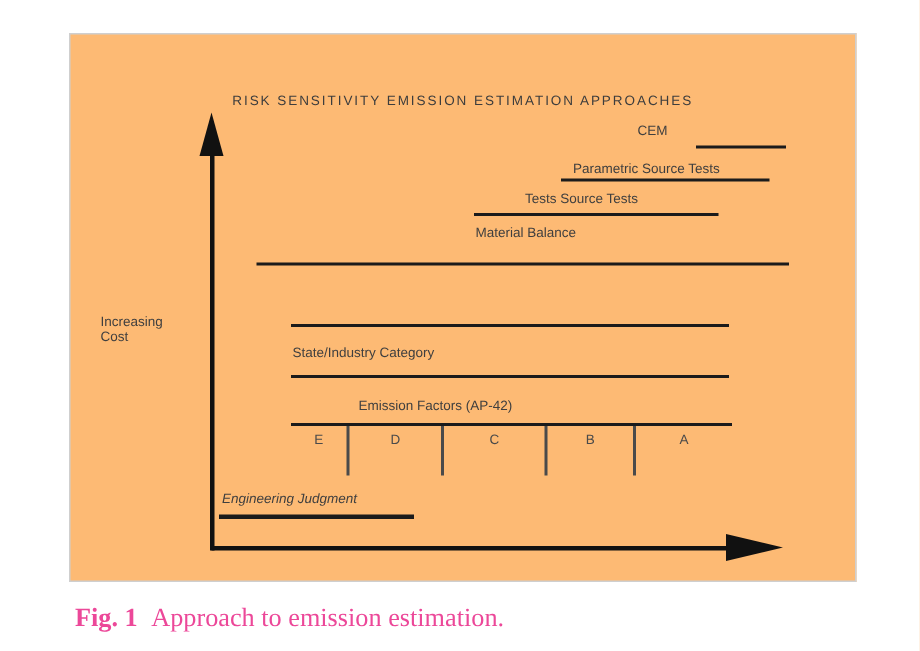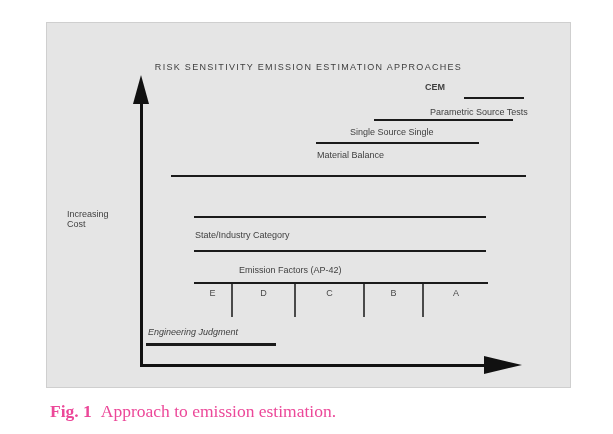--- a/index.html
+++ b/index.html
@@ -2,21 +2,21 @@
 <html><head>
 <meta charset="utf-8">
 <style>
   html,body{margin:0;padding:0;background:#ffffff;}
   .page{
     position:relative;width:613px;height:434px;background:#ffffff;
     font-family:"Liberation Sans",sans-serif;overflow:hidden;
   }
   .fig-box{
     position:absolute;left:46px;top:22px;width:523px;height:364px;
-    background:#e5e5e5;border:1px solid #cfcfcf;
+    background:#fdba74;border:1px solid #cfcfcf;
   }
   .fig-title{
     position:absolute;left:0;right:0;top:39px;text-align:center;
     font-size:9px;letter-spacing:1.3px;color:#3d3d3d;white-space:nowrap;
   }
   .ap-label{
     position:absolute;font-size:9px;color:#3f3f3f;white-space:nowrap;
   }
   .ap-bar{position:absolute;background:#1b1b1b;height:2px;}
   
@@ -68,27 +68,27 @@
     <div class="yaxis-line"></div>
     <div class="yaxis-head"></div>
     <div class="ylabel">
       <div>Increasing</div>
       <div>Cost</div>
     </div>
 
     <div class="xaxis-line"></div>
     <div class="xaxis-head"></div>
 
-    <div class="ap-label" style="left:378px;top:59px;width:40px;font-weight:bold;">CEM</div>
+    <div class="ap-label" style="left:368px;top:59px;width:40px;text-align:center;">CEM</div>
     <div class="ap-bar" style="left:417px;top:74px;width:60px;"></div>
 
-    <div class="ap-label" style="left:335px;top:84px;margin-left:48px;">Parametric Source Tests</div>
+    <div class="ap-label" style="left:335px;top:84px;">Parametric Source Tests</div>
     <div class="ap-bar" style="left:327px;top:96px;width:139px;"></div>
 
-    <div class="ap-label" style="left:303px;top:104px;">Single Source Single</div>
+    <div class="ap-label" style="left:303px;top:104px;">Tests Source Tests</div>
     <div class="ap-bar" style="left:269px;top:119px;width:163px;"></div>
 
     <div class="ap-label" style="left:270px;top:127px;">Material Balance</div>
     <div class="ap-bar" style="left:124px;top:152px;width:355px;"></div>
 
     <div class="ap-bar" style="left:147px;top:193px;width:292px;"></div>
 
     <div class="ap-label" style="left:148px;top:207px;">State/Industry Category</div>
     <div class="ap-bar" style="left:147px;top:227px;width:292px;"></div>
 

